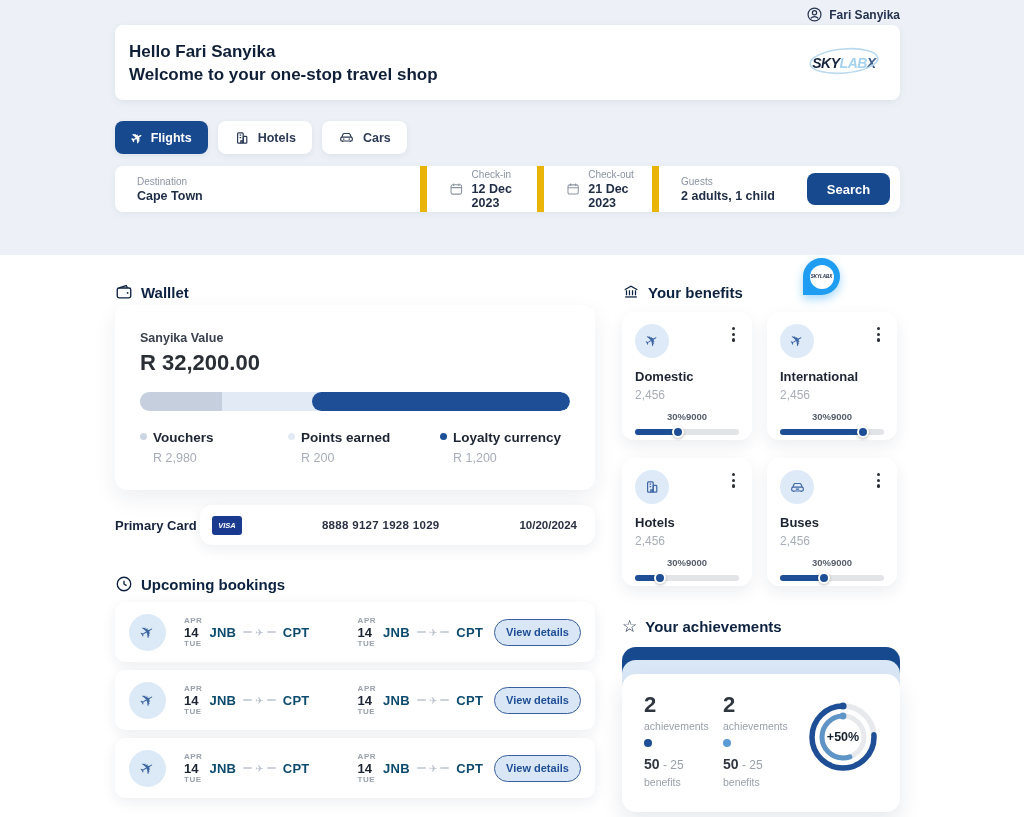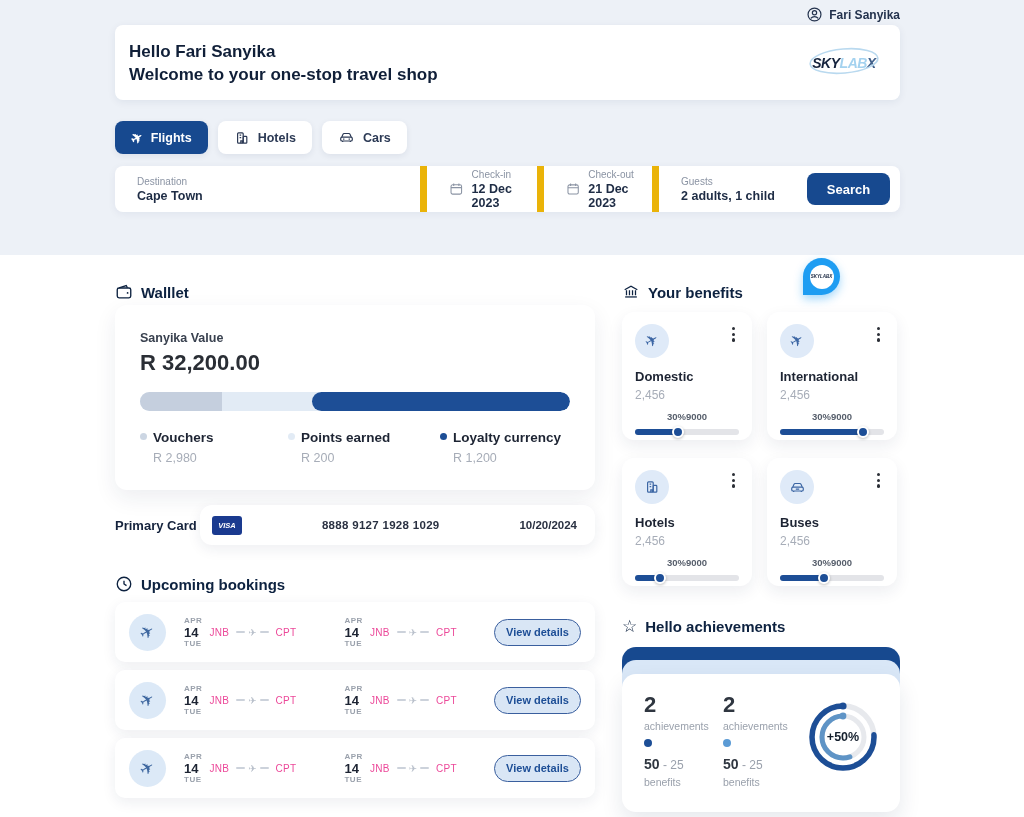--- a/index.html
+++ b/index.html
@@ -78,21 +78,21 @@
   .booking-card { position:absolute; left:115px; width:480px; height:60px; background:#fff; border-radius:10px;
     box-shadow:0 4px 14px rgba(20,40,80,.08); display:flex; align-items:center; padding:0 14px; }
   .b-avatar { width:37px; height:37px; border-radius:50%; background:#dce9f7; display:flex;
     align-items:center; justify-content:center; flex:0 0 auto; }
   .b-avatar .plane-glyph { color:#3f68a0; font-size:17px; }
   .b-leg { display:flex; align-items:center; gap:7px; margin-left:18px; }
   .b-leg.second { margin-left:48px; }
   .b-date { display:flex; flex-direction:column; line-height:1; }
   .b-month,.b-week { font-size:8px; font-weight:700; color:#9aa1ac; letter-spacing:.5px; }
   .b-day { font-size:13px; font-weight:700; color:#1d2433; margin:1px 0; }
-  .b-port { font-size:10px; font-weight:400; color:#ec4899; letter-spacing:.3px; }
+  .b-port { font-size:13px; font-weight:700; color:#0c4a6e; letter-spacing:.3px; }
   .b-route { display:flex; align-items:center; gap:3px; color:#b9c0cb; }
   .b-route .dash { width:9px; height:2px; background:#ccd2db; border-radius:1px; }
   .mini-plane { display:inline-block; font-size:10px; color:#b9c0cb; }
   .view-btn { margin-left:auto; width:87px; height:27px; border-radius:14px; border:1px solid #3a5f9e;
     background:#d9e6f5; color:#1d4e96; font-family:inherit; font-size:11px; font-weight:700; cursor:pointer; }
 
   
   .benefit-card { position:absolute; width:130px; height:128px; background:#fff; border-radius:12px;
     box-shadow:0 6px 16px rgba(20,40,80,.08); padding:12px 13px; }
   .bc-top { display:flex; justify-content:space-between; align-items:flex-start; }
@@ -501,21 +501,21 @@
       </div>
     <div class="bc-slider">
         <div class="bc-fill" style="width: 42%;">
           <span class="bc-thumb"></span>
         </div>
       </div>
   </div>
 
   <div class="sec-head" style="left:622px; top:618px;">
     <span class="uni-icon" style="color:#0d2240;">☆</span>
-    <span>Hello achievements</span>
+    <span>Your achievements</span>
   </div>
 
   <div class="ach-navy"></div>
   <div class="ach-light"></div>
   <div class="ach-card">
     <div class="ach-stat">
       <div class="as-count">2</div>
       <div class="as-label">achievements</div>
       <span class="as-dot navy"></span>
       <div class="as-range"><b>50</b> <span>-</span> <span>25</span></div>

